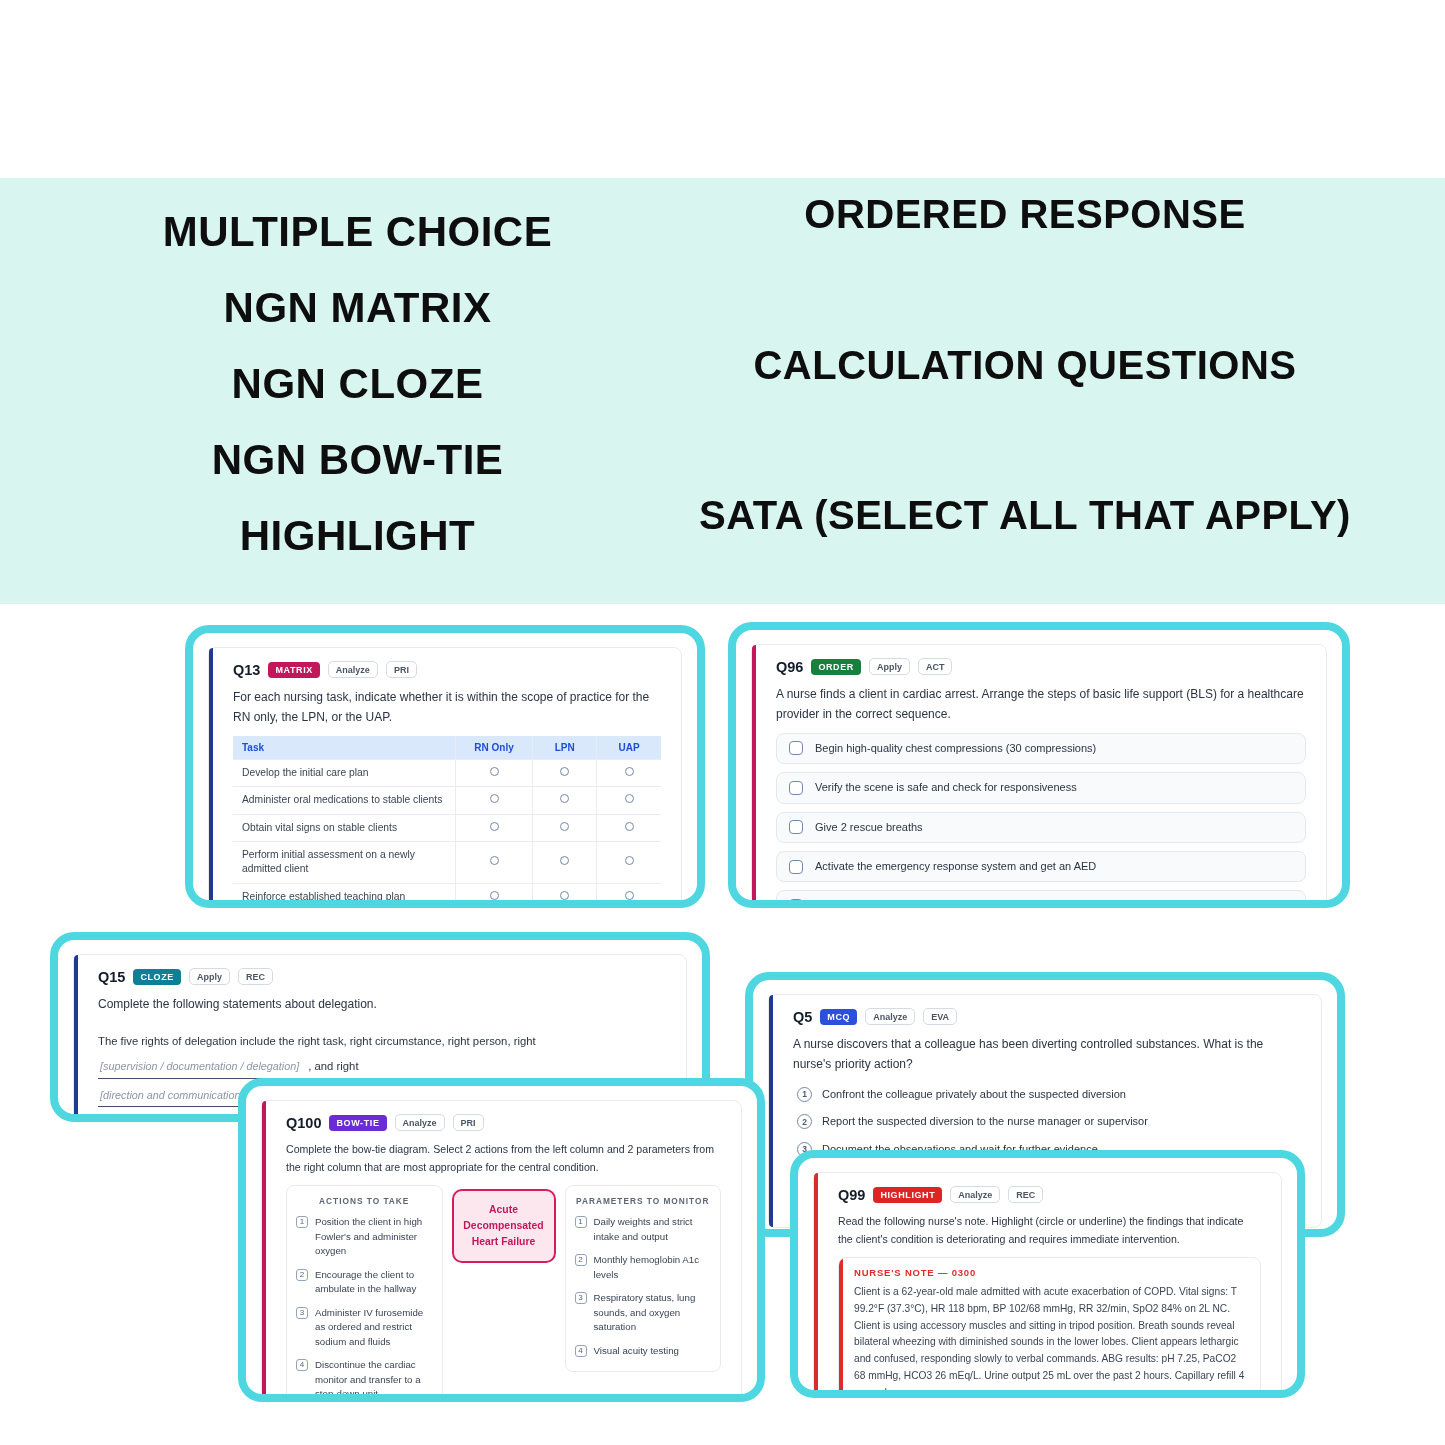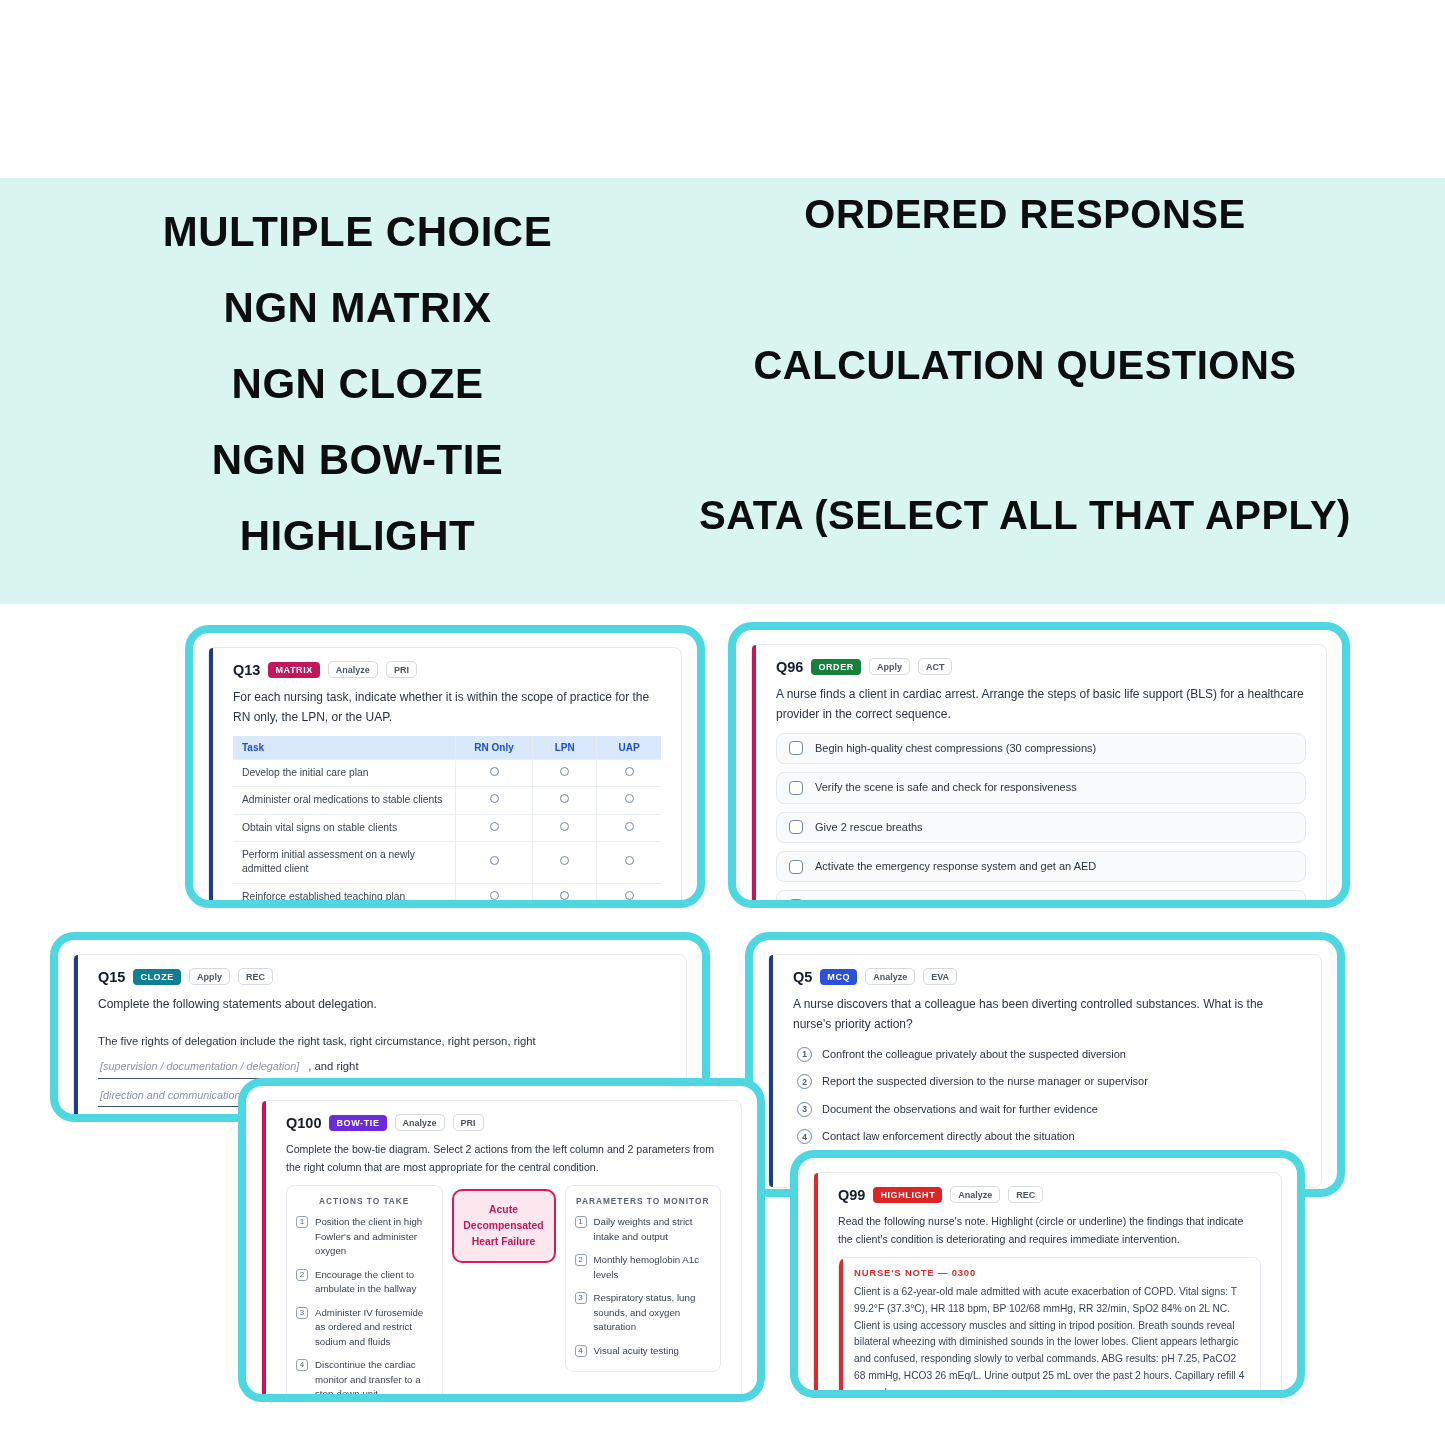--- a/index.html
+++ b/index.html
@@ -37,21 +37,21 @@
   .tbadge{font-size:9px;font-weight:bold;color:#fff;padding:3px 7px;border-radius:4px;letter-spacing:.6px;}
   .obadge{font-size:9px;font-weight:bold;color:#4b5563;border:1px solid #d6dae1;background:#fff;
     padding:2.5px 7px;border-radius:5px;}
   .stem{font-size:12px;line-height:1.7;color:var(--body);margin-top:9px;}
   .linkrow{text-align:right;margin-top:9px;}
   .answer-link{font-size:10.5px;font-weight:bold;color:var(--link);text-decoration:underline;cursor:pointer;}
 
   #q13{left:185px;top:625px;width:520px;height:283px;z-index:1;}
   #q96{left:728px;top:622px;width:622px;height:286px;z-index:1;}
   #q15{left:50px;top:932px;width:660px;height:190px;z-index:2;}
-  #q5 {left:745px;top:932px;width:600px;height:265px;z-index:2;}
+  #q5 {left:745px;top:972px;width:600px;height:265px;z-index:2;}
   #q100{left:238px;top:1078px;width:527px;height:324px;z-index:3;}
   #q99{left:790px;top:1150px;width:515px;height:248px;z-index:4;}
 
   
   table.matrix{width:100%;border-collapse:collapse;margin-top:8px;}
   .matrix th{background:#d9e8fb;color:#1d4ed8;font-size:10px;font-weight:bold;text-align:left;
     padding:6px 9px;}
   .matrix th.t-c,.matrix td.t-c{text-align:center;}
   .matrix td{font-size:10.3px;color:#3a4454;padding:6px 9px;border-top:1px solid #e9edf3;line-height:1.4;}
   .matrix td.t-c,.matrix th.t-c{border-left:1px solid #e9edf3;}

